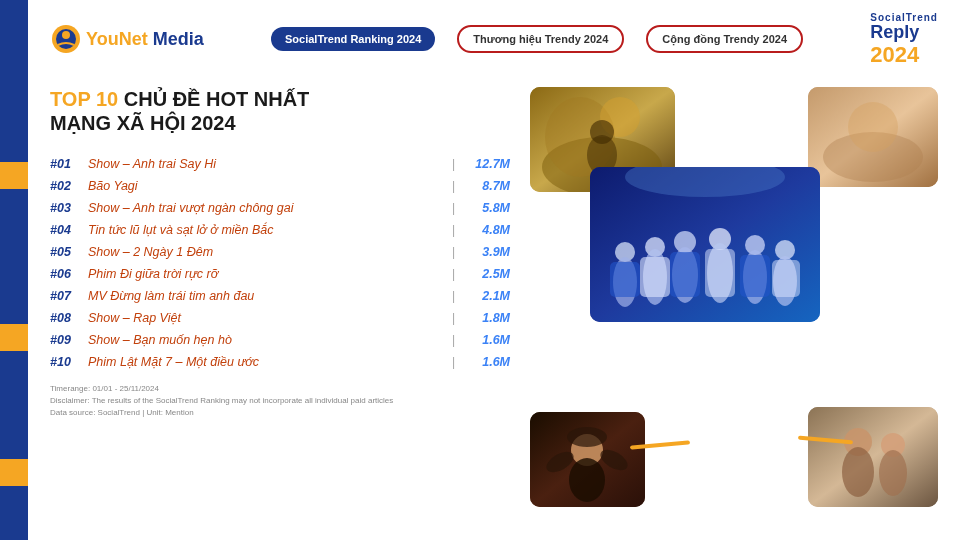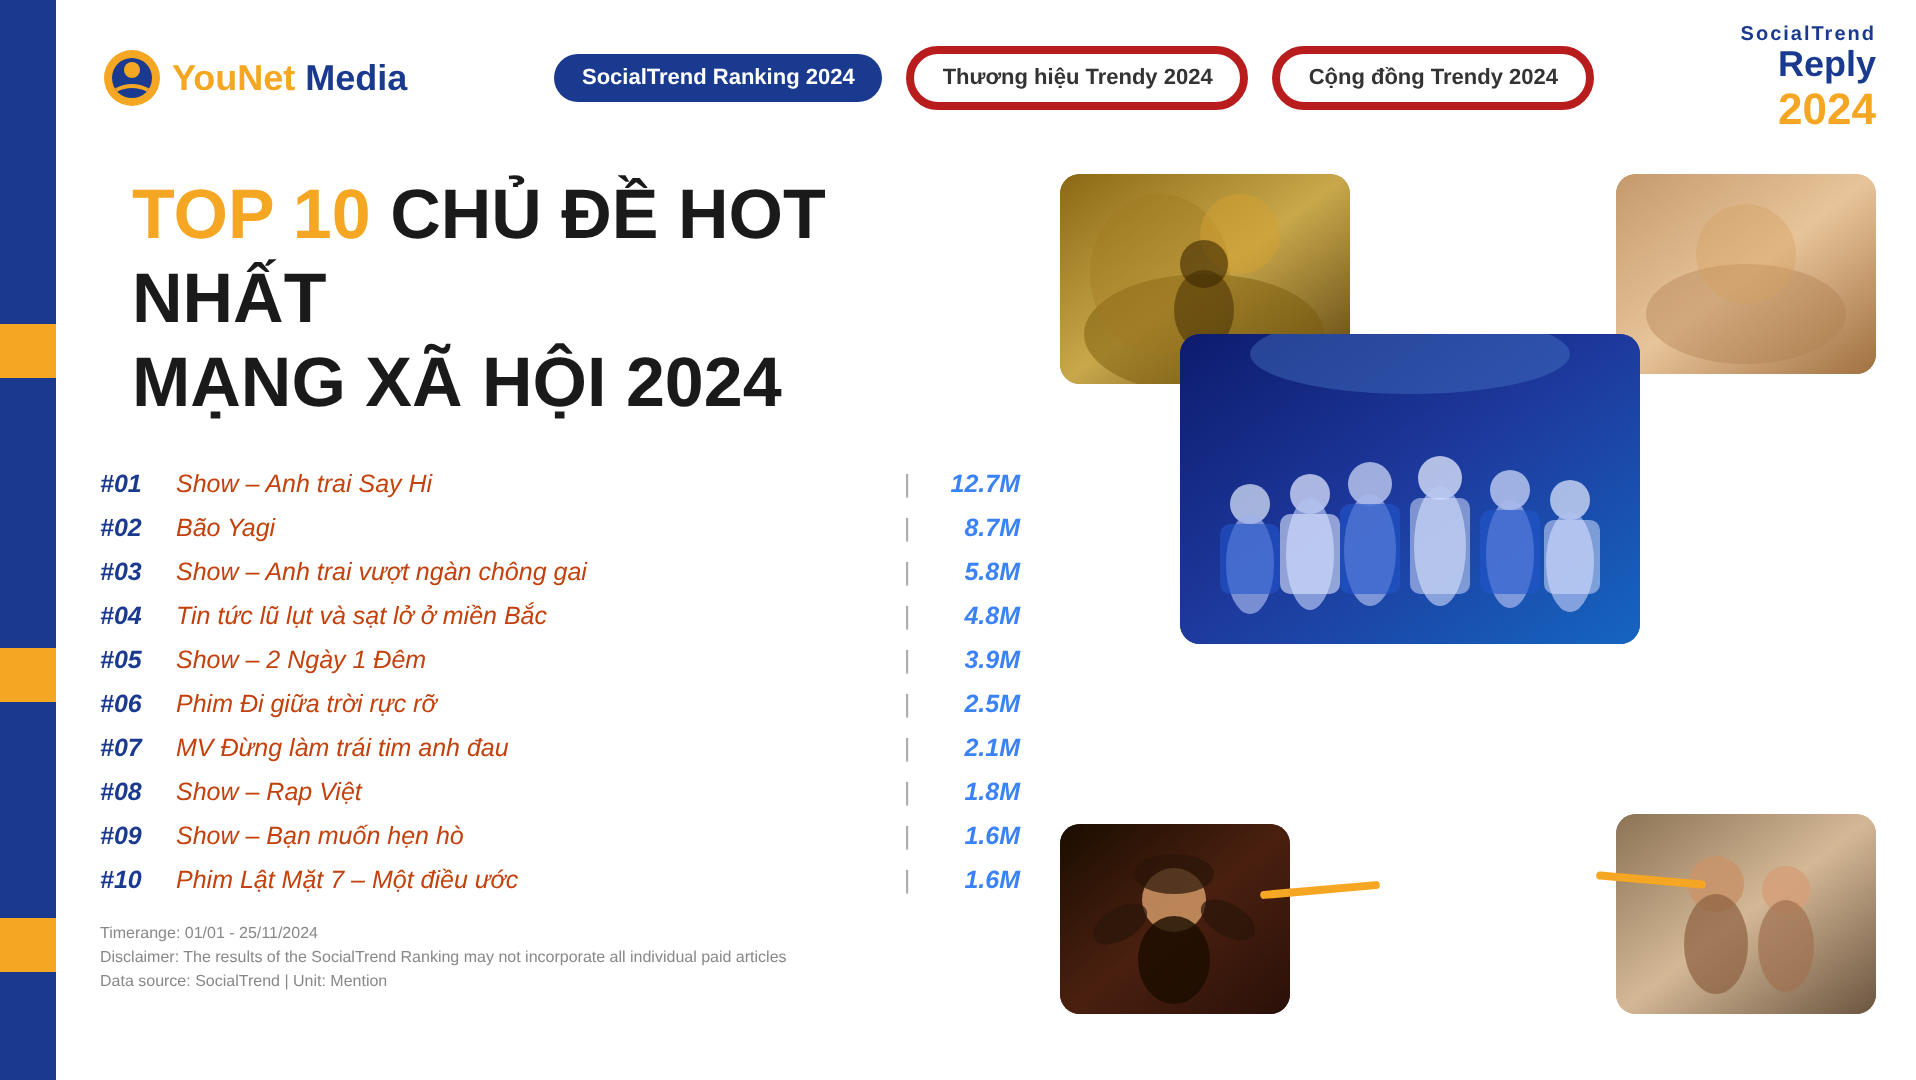--- a/index.html
+++ b/index.html
@@ -49,45 +49,45 @@
     }
 
     .logo-icon {
       width: 32px;
       height: 32px;
     }
 
     .nav-tabs {
       display: flex;
       align-items: center;
-      gap: 12px;
+      gap: 22px;
     }
 
     .nav-tab {
       padding: 6px 14px;
       border-radius: 20px;
       font-size: 11px;
       font-weight: 600;
       cursor: pointer;
       white-space: nowrap;
     }
 
     .nav-tab.active {
       background: #1a3a8f;
       color: #ffffff;
     }
 
     .nav-tab.inactive {
       background: transparent;
       color: #333;
-      border: 4px solid #b91c1c;
+      border: 2px solid #b91c1c;
     }
 
     .social-trend-badge {
-      text-align: right;
+      text-align: left;
       line-height: 1.1;
     }
 
     .social-trend-badge .st-top {
       font-size: 10px;
       font-weight: 700;
       color: #1a3a8f;
       letter-spacing: 1px;
     }
 
@@ -111,26 +111,25 @@
       height: calc(540px - 60px);
     }
 
     
     .left-content {
       flex: 0 0 460px;
       padding-top: 10px;
     }
 
     .main-title {
-      font-size: 35px;
+      font-size: 20px;
       font-weight: 900;
       line-height: 1.2;
       color: #1a1a1a;
       margin-bottom: 18px;
-      margin-left: 16px;
     }
 
     .main-title .top10 {
       color: #f5a623;
     }
 
     
     .rankings {
       list-style: none;
     }

